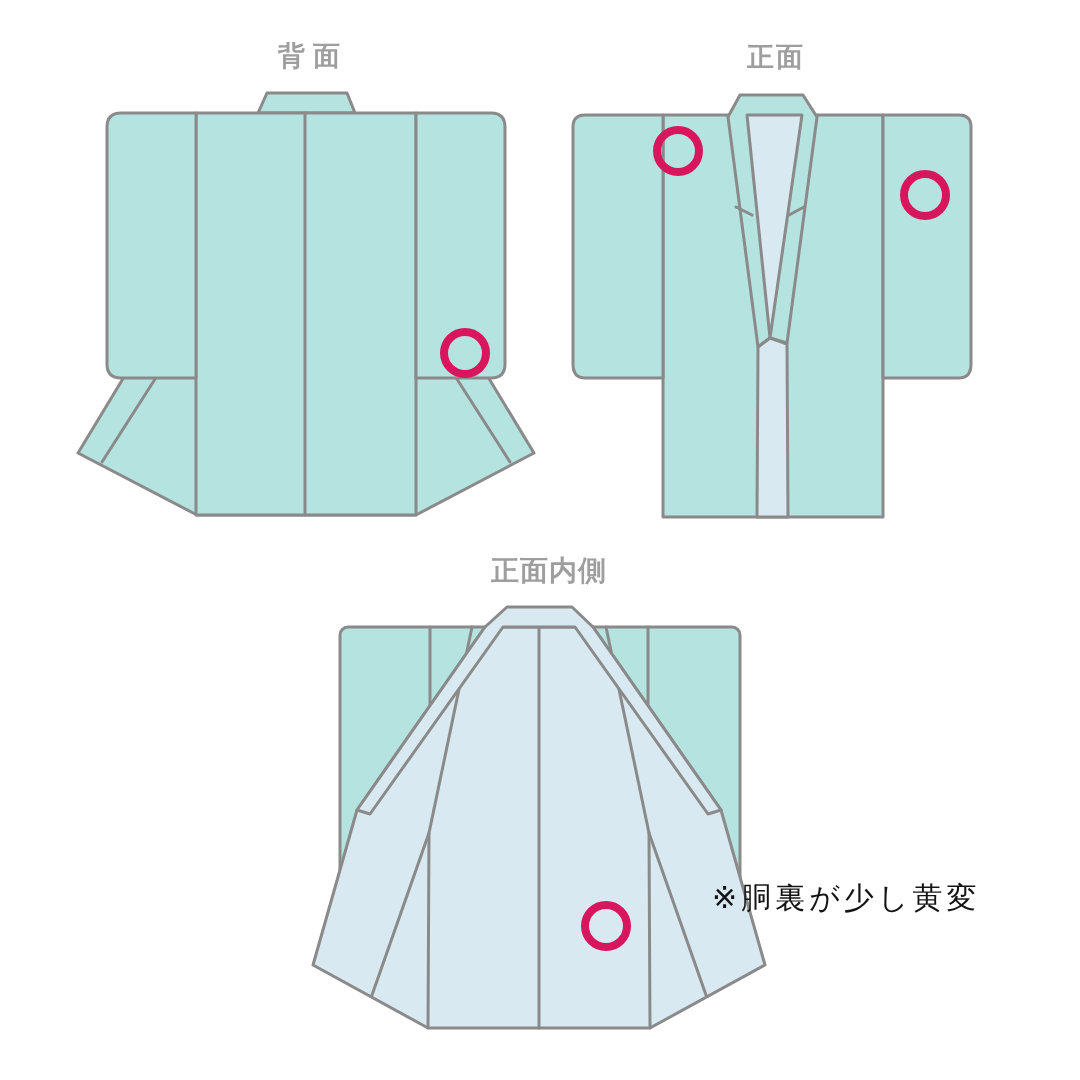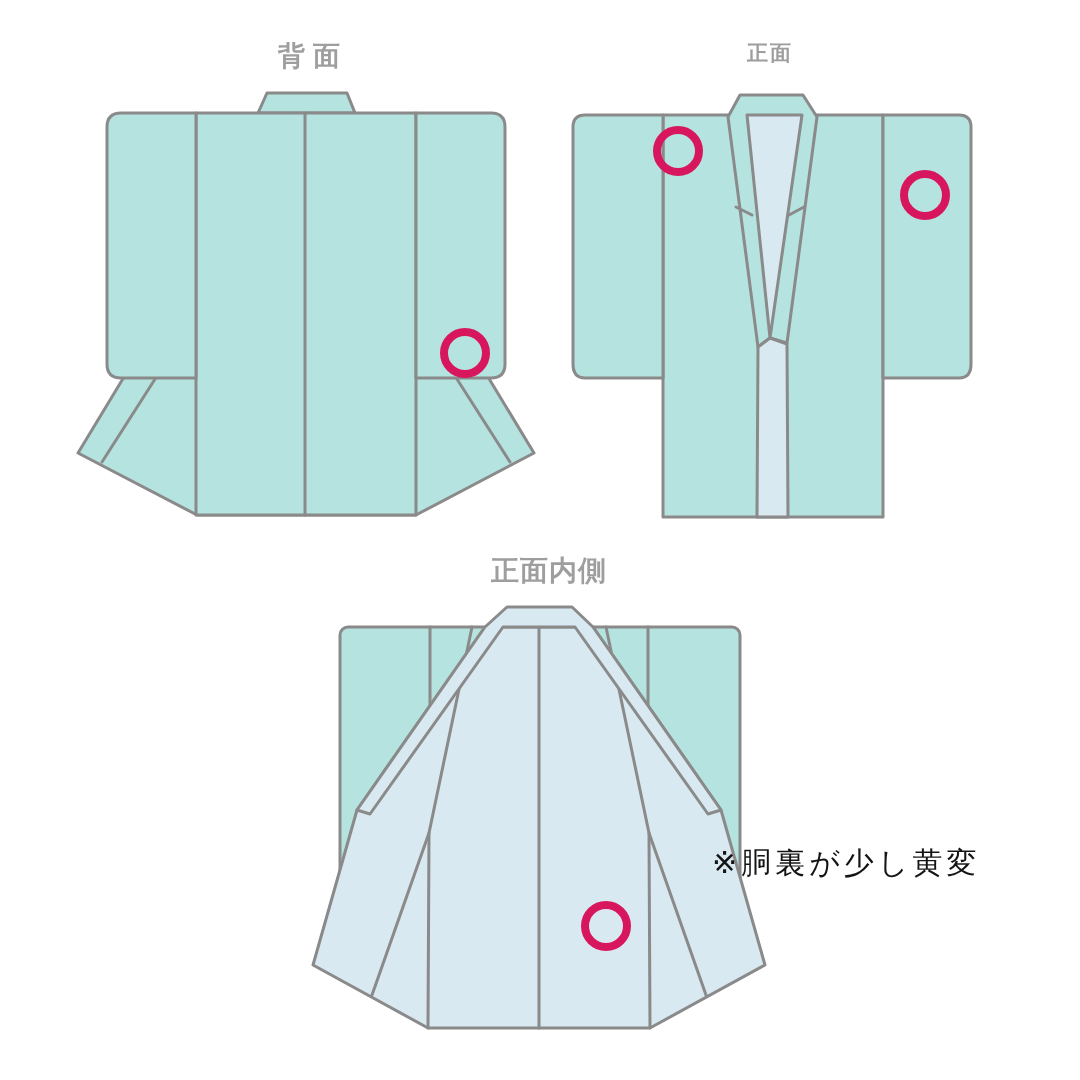--- a/index.html
+++ b/index.html
@@ -12,24 +12,24 @@
   .outl{stroke:var(--outline);stroke-width:3;stroke-linejoin:round;stroke-linecap:round;}
   .fill-k{fill:var(--kimono-fill);}
   .fill-l{fill:var(--lining-fill);}
   .fill-n{fill:none;}
   .marker{fill:none;stroke:var(--marker);stroke-width:8;}
   .fig-label{
     position:absolute;font-weight:700;color:var(--label-text);
     line-height:1;white-space:nowrap;
   }
   #label-back{left:278px;top:42px;font-size:27px;letter-spacing:8px;}
-  #label-front{left:747px;top:43px;font-size:21px;letter-spacing:2px;}
+  #label-front{left:747px;top:43px;font-size:27px;letter-spacing:2px;}
   #label-inside{left:491px;top:557px;font-size:28px;letter-spacing:1px;}
   #annotation{
-    position:absolute;left:712px;top:846px;font-size:30px;letter-spacing:4px;
+    position:absolute;left:712px;top:881px;font-size:30px;letter-spacing:4px;
     color:var(--annotation-text);line-height:1.1;white-space:nowrap;font-weight:400;
   }
 </style>
 </head>
 <body>
 
 <div id="canvas">
 
   <svg id="figures" viewBox="0 0 1080 1080" xmlns="http://www.w3.org/2000/svg">
 

